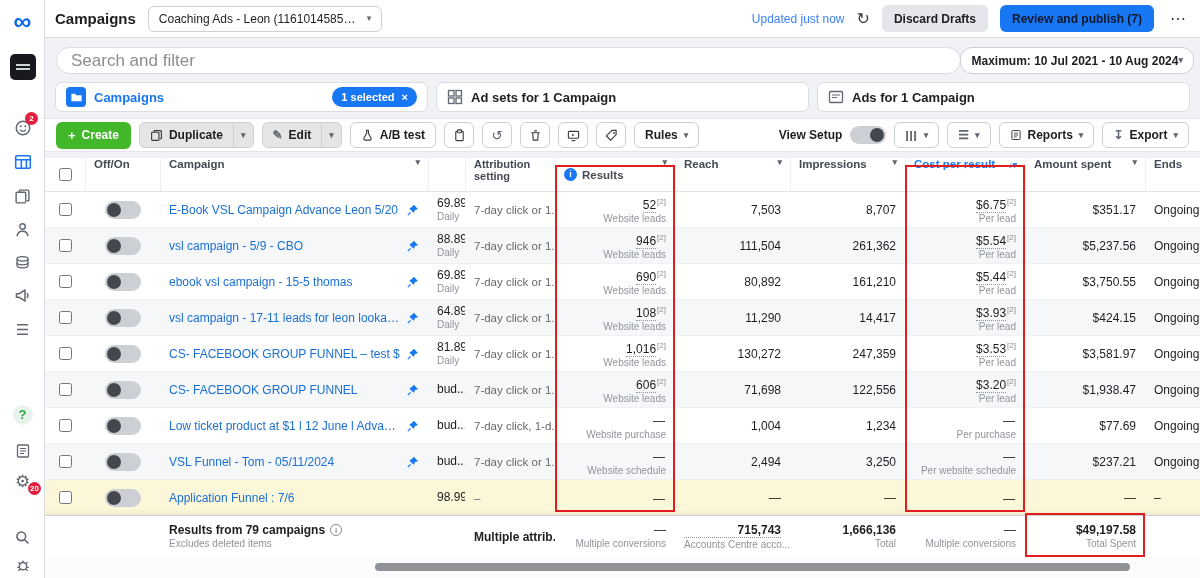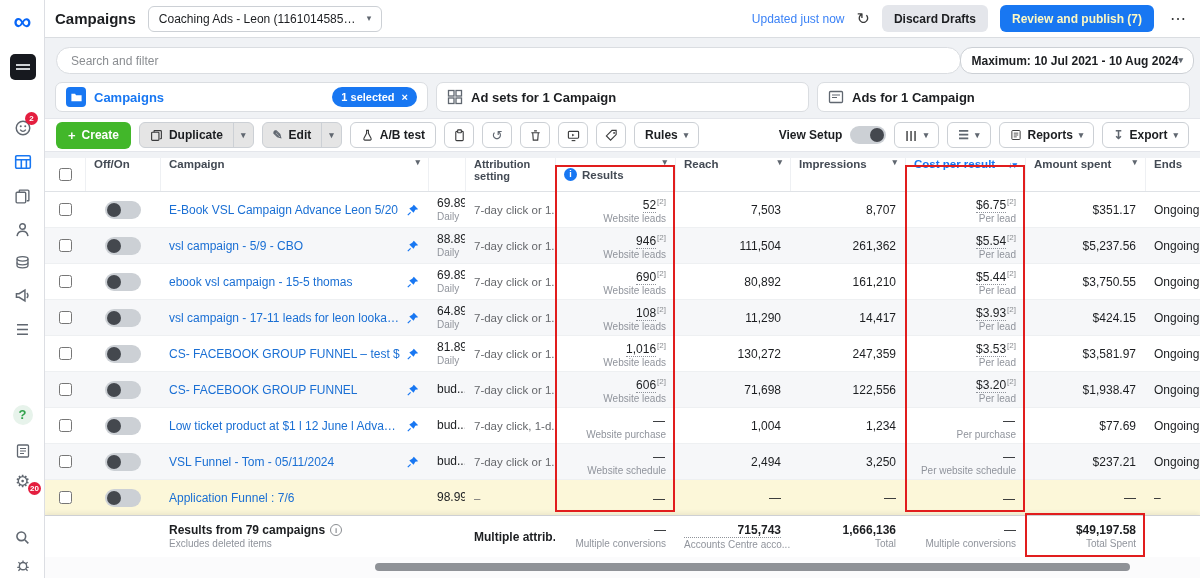--- a/index.html
+++ b/index.html
@@ -24,29 +24,29 @@
 #topbar{position:absolute;left:45px;top:0;width:1155px;height:38px;background:#fff;border-bottom:1px solid #dadde1;display:flex;align-items:center;padding:0 10px;gap:12px;z-index:7}
 .tb-title{font-size:15px;font-weight:bold}
 .acct{display:flex;align-items:center;gap:8px;height:26px;max-width:240px;border:1px solid #ccd0d5;border-radius:6px;padding:0 10px;cursor:pointer}
 .acct-label{white-space:nowrap;overflow:hidden;text-overflow:ellipsis;max-width:200px}
 .tb-right{margin-left:auto;display:flex;align-items:center;gap:12px}
 .updated{color:#3b82f6}
 .refresh{font-size:16px;color:#3a3b3c;cursor:pointer}
 .more{font-size:16px;color:#3a3b3c;cursor:pointer;padding:0 4px}
 .btn{display:inline-flex;align-items:center;gap:6px;height:27px;padding:8px 12px;border-radius:6px;border:none;font-size:12px;font-weight:bold;font-family:inherit;cursor:pointer;background:#fff;color:#1c1e21;white-space:nowrap}
 .btn.gray{background:#e4e6eb}
-.btn.blue{background:#1877f2;color:#fef9c3}
+.btn.blue{background:#1877f2;color:#0f172a}
 .btn.create{background:#42b72a;color:#fff}
 .btn.light{border:1px solid #ccd0d5;height:26px;padding:0 10px}
 .plus{font-size:13px;font-weight:bold}
 
 
 #filterrow{position:absolute;left:45px;top:42px;width:1155px;height:36px}
 .searchbox{position:absolute;left:11px;top:5px;width:905px;height:27px;background:#fff;border:1px solid #dadde1;border-radius:15px;display:flex;align-items:center;padding:0 14px}
-.searchbox input{border:none;outline:none;width:100%;font-family:inherit;font-size:12px;color:#1c1e21;background:transparent}
+.searchbox input{border:none;outline:none;width:100%;font-family:inherit;font-size:17px;color:#1c1e21;background:transparent}
 .searchbox input::placeholder{color:#8a8d91}
 .datebox{position:absolute;right:6px;top:5px;height:27px;background:#fff;border:1px solid #ccd0d5;border-radius:12px;display:flex;align-items:center;gap:0;padding:4px 10px;font-weight:bold;cursor:pointer;white-space:nowrap}
 
 
 #tabsrow{position:absolute;left:45px;top:82px;width:1155px;height:30px;display:flex;gap:8px;padding:0 10px}
 .tabcard{flex:1;background:#fff;border:1px solid #dadde1;border-radius:7px;display:flex;align-items:center;gap:8px;padding:0 10px;cursor:pointer;overflow:hidden}
 .tablabel{font-size:13px;font-weight:bold;color:#1c1e21;white-space:nowrap}
 .tablabel.blue{color:#1877f2}
 .blue-sq{width:20px;height:20px;border-radius:4px;background:#1877f2;display:flex;align-items:center;justify-content:center}
 .selpill{margin-left:auto;background:#1877f2;color:#fff;border-radius:12px;height:20px;display:flex;align-items:center;gap:7px;padding:0 9px;font-size:11px;font-weight:bold;white-space:nowrap}

